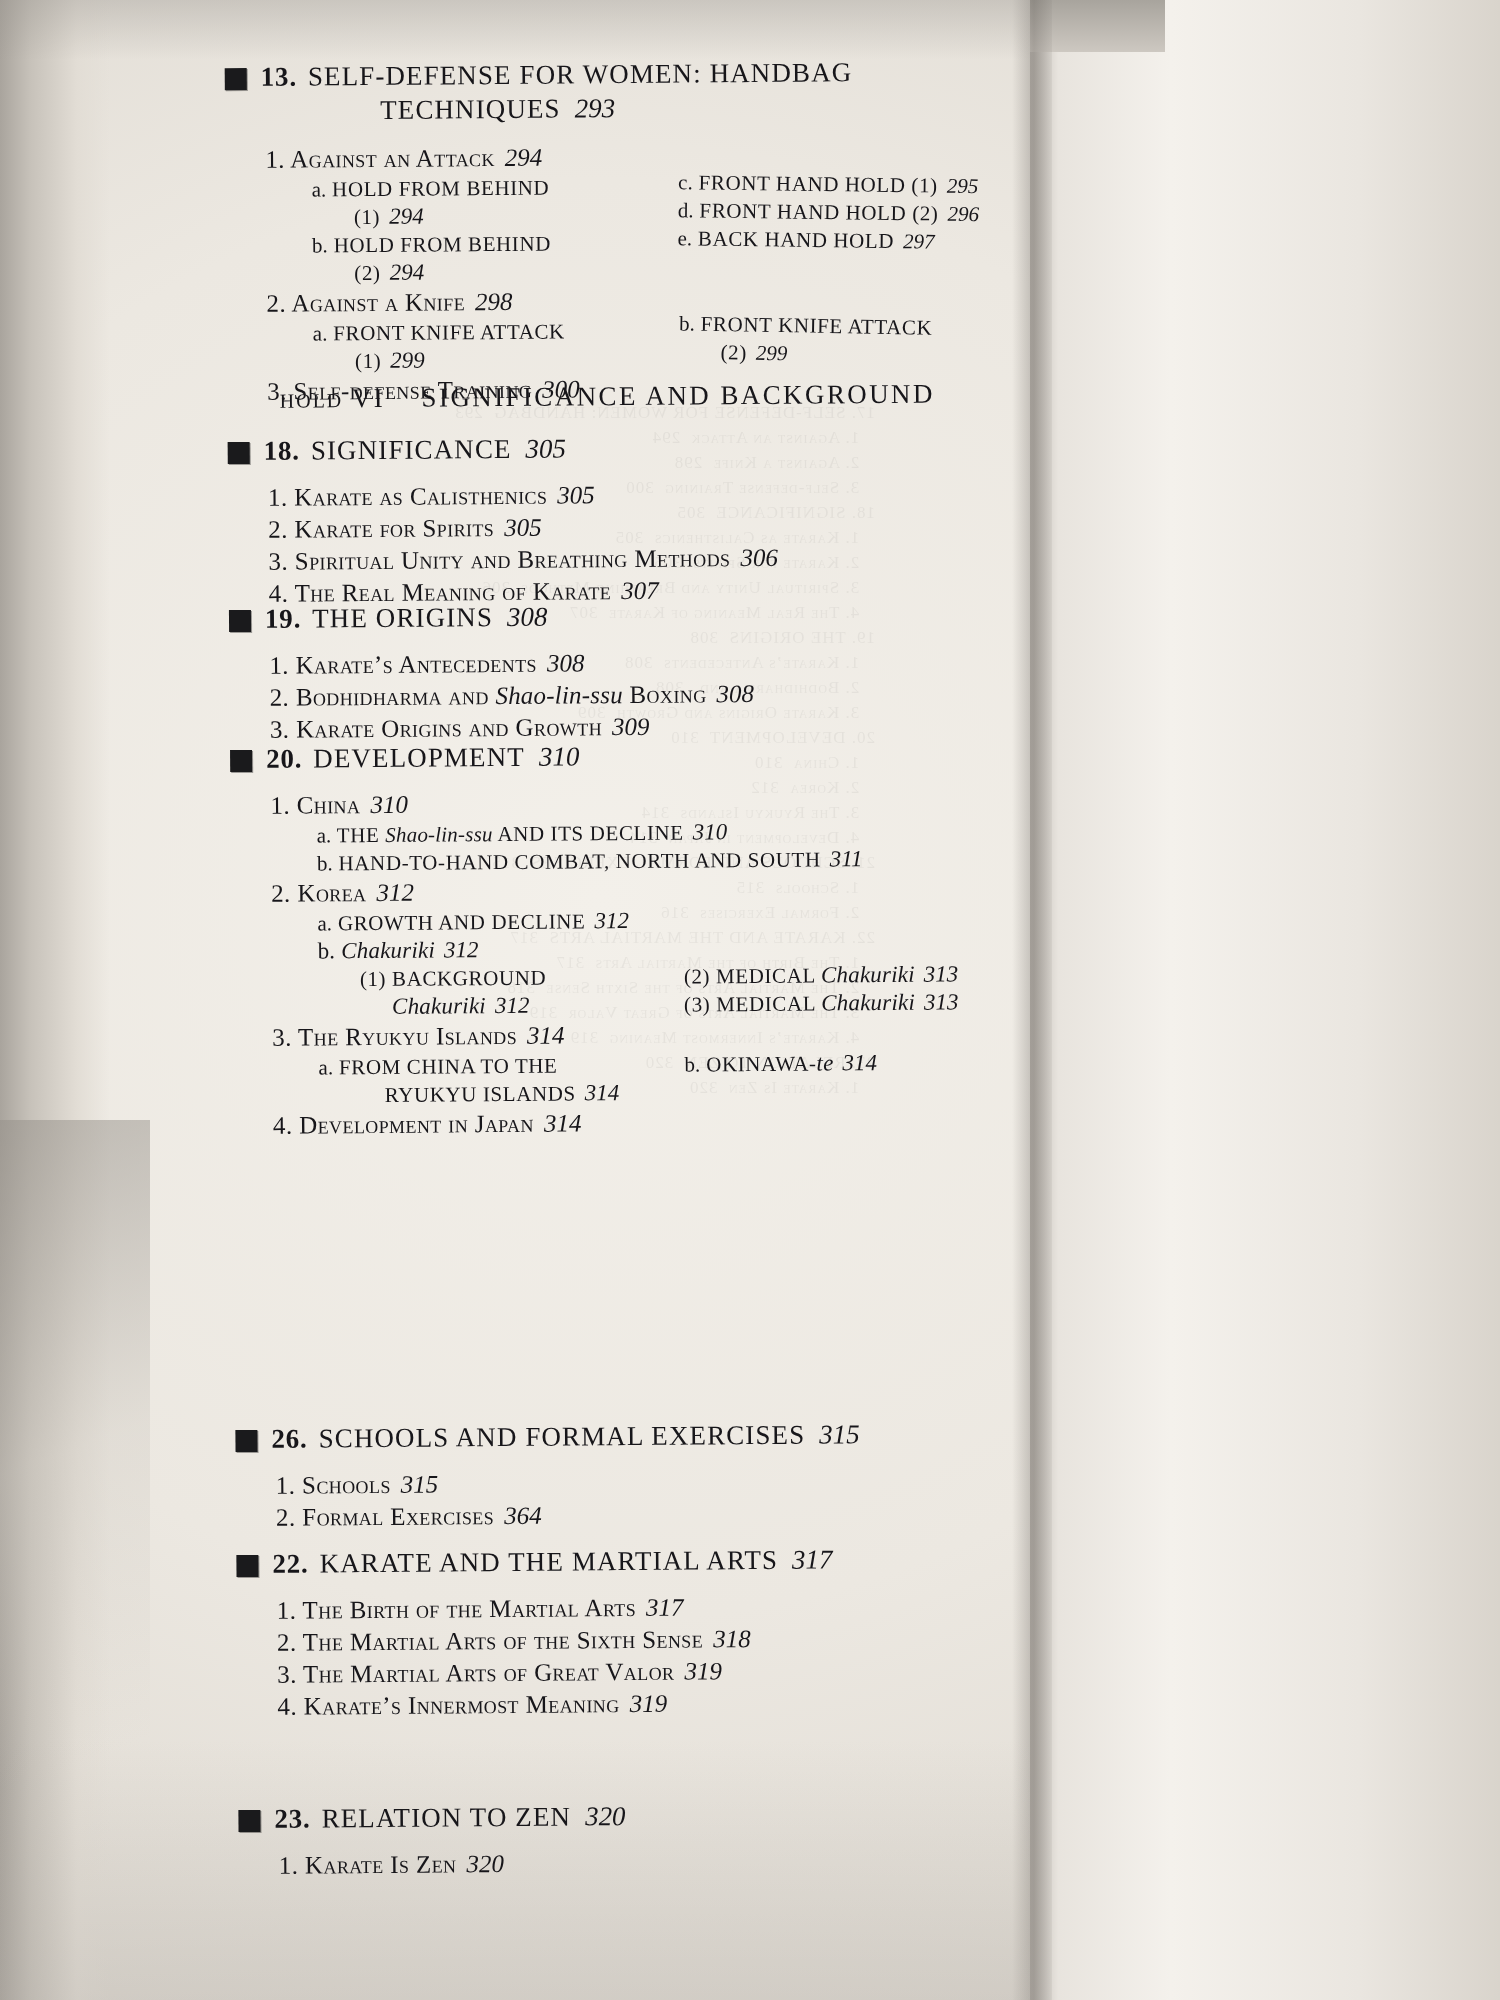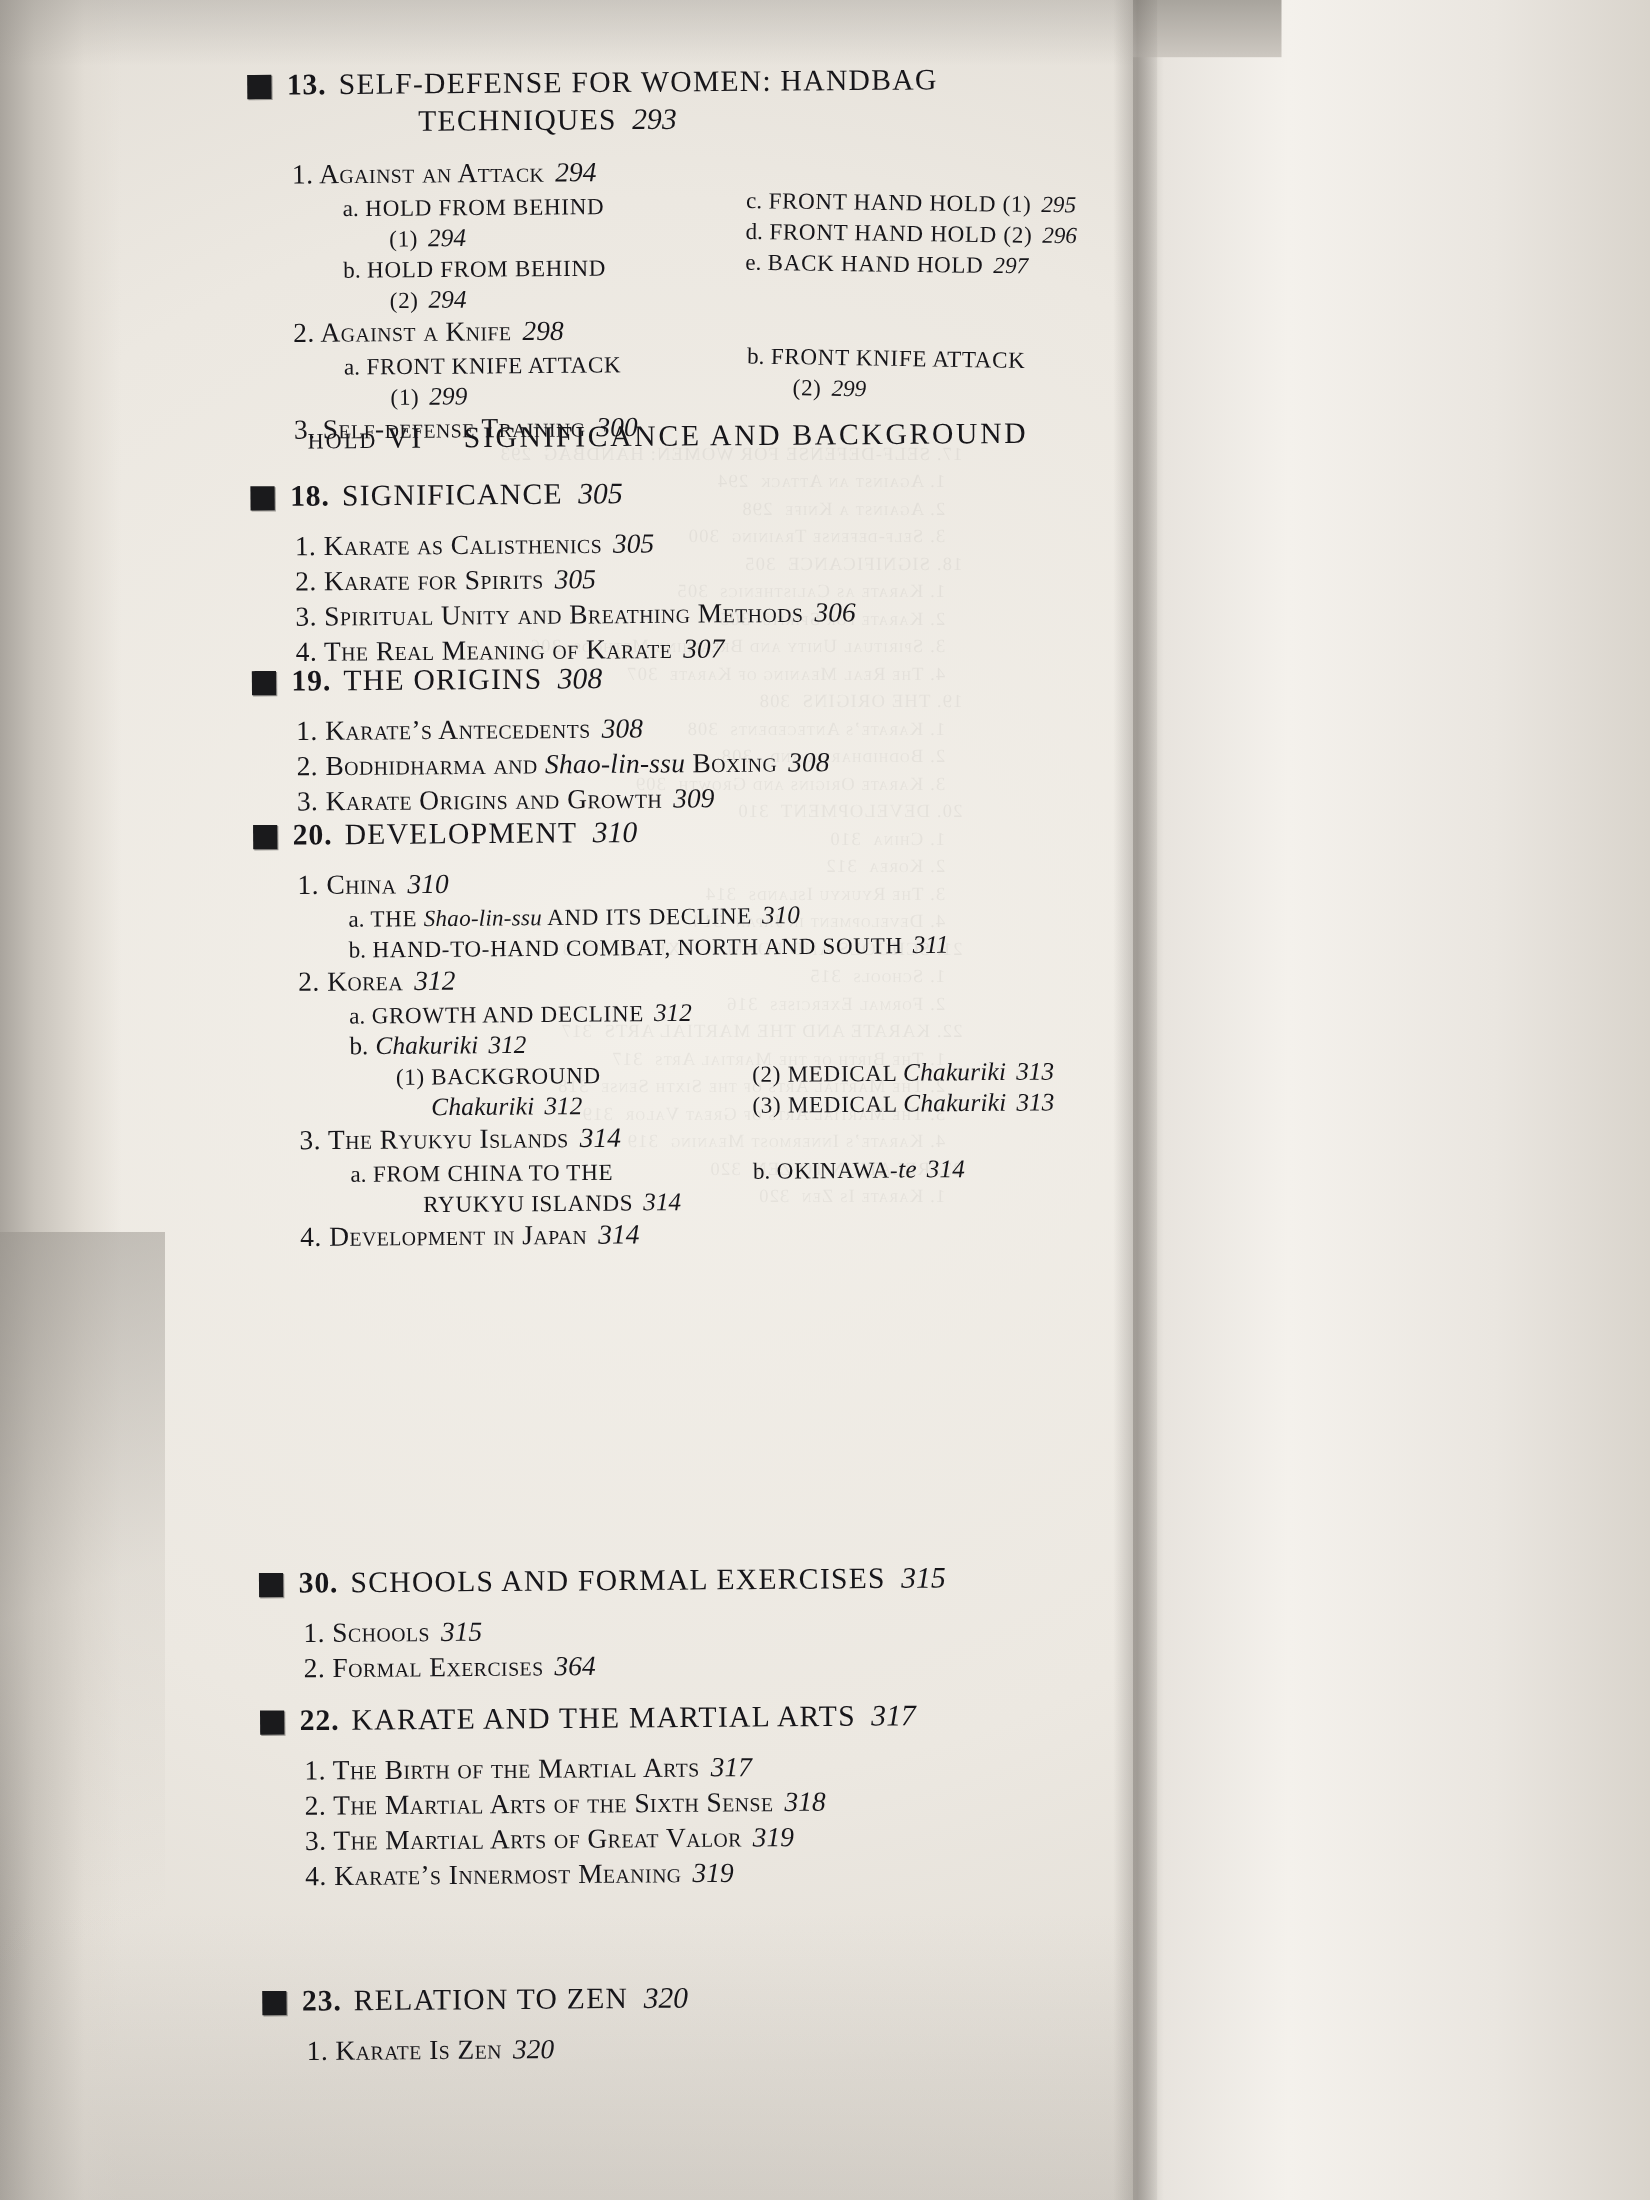--- a/index.html
+++ b/index.html
@@ -341,21 +341,21 @@
           </div>
         </div>
       </div>
 
       <div class="lvl1"><span class="num">4.</span> <span>Development in Japan</span><span class="pg">314</span></div>
     </div>
 
     <div class="ch" style="position:absolute;left:232px;top:1420px;width:790px;">
       <div class="chapter-head">
         <span class="bullet"></span>
-        <span class="chnum">30.</span>
+        <span class="chnum">26.</span>
         <span class="chtitle">
           <span>SCHOOLS AND FORMAL EXERCISES</span><span class="pg">315</span>
         </span>
       </div>
       <div style="height:14px"></div>
       <div class="lvl1"><span class="num">1.</span> <span>Schools</span><span class="pg">315</span></div>
       <div class="lvl1"><span class="num">2.</span> <span>Formal Exercises</span><span class="pg">364</span></div>
     </div>
 
     <div class="ch" style="position:absolute;left:232px;top:1545px;width:790px;">

